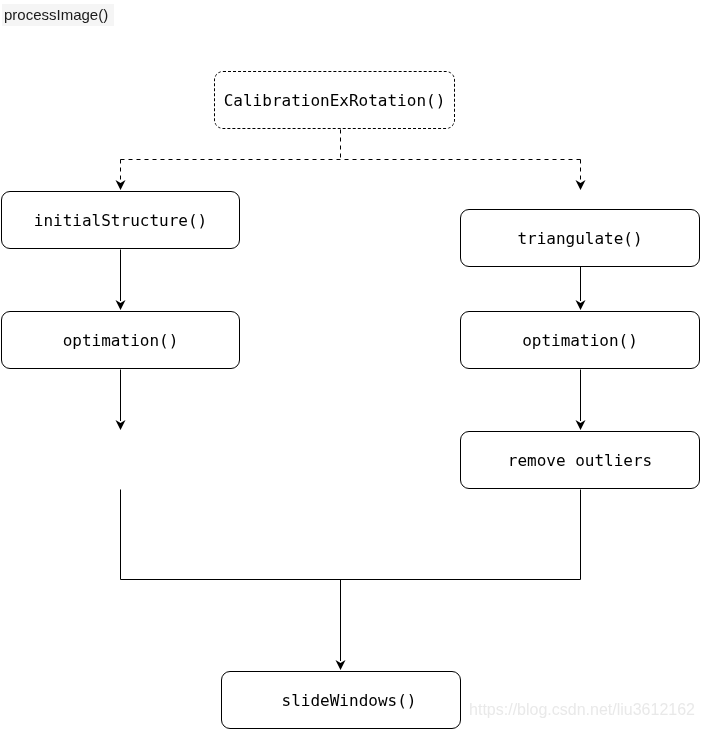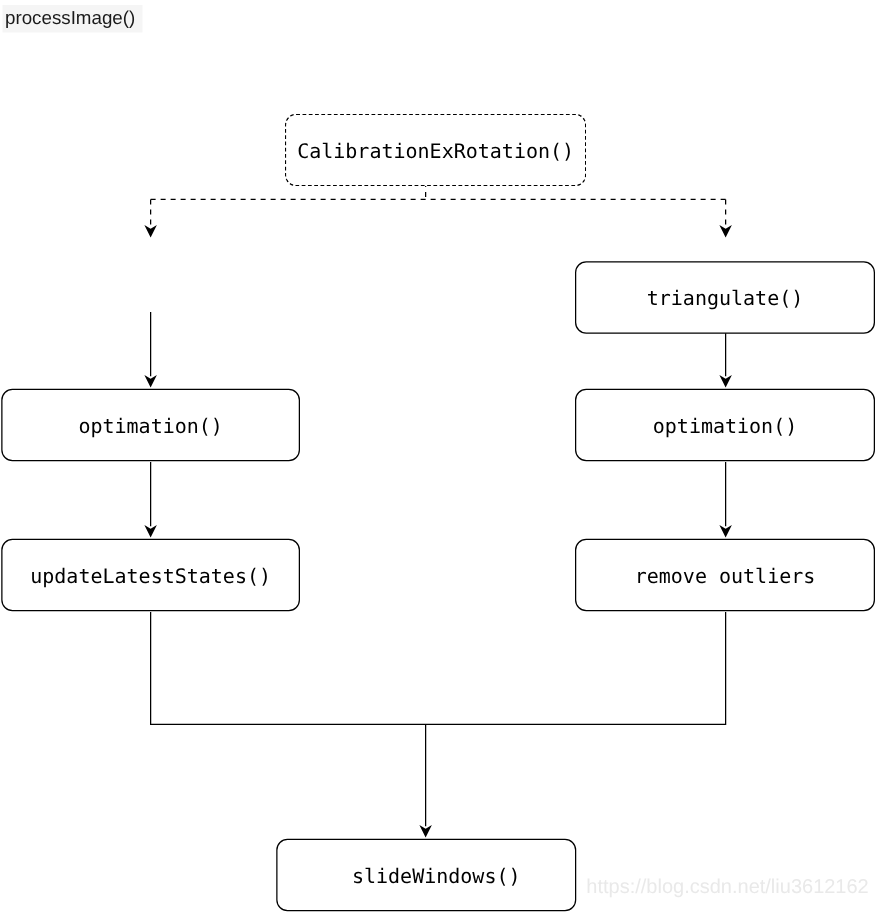--- a/index.html
+++ b/index.html
@@ -31,21 +31,21 @@
     display: flex;
     align-items: center;
     justify-content: center;
     font-size: 16px;
     color: #000000;
     white-space: nowrap;
   }
   .node.dashed {
     border-style: dashed;
   }
-  .node-calibration        { left: 228px; top: 71px;  width: 241px; height: 58px; margin-top: 20px; }
+  .node-calibration        { left: 214px; top: 71px;  width: 241px; height: 58px; }
   .node-initial-structure  { left: 1px;   top: 191px; width: 239px; height: 58px; }
   .node-triangulate        { left: 460px; top: 191px; width: 240px; height: 58px; margin-top: 18px; }
   .node-optimation-left    { left: 1px;   top: 311px; width: 239px; height: 58px; }
   .node-optimation-right   { left: 460px; top: 311px; width: 240px; height: 58px; }
   .node-update-states      { left: 1px;   top: 431px; width: 239px; height: 58px; }
   .node-remove-outliers    { left: 460px; top: 431px; width: 240px; height: 58px; }
   .node-slide-windows      { left: 221px; top: 671px; width: 240px; height: 58px; padding-left: 16px; }
   .page-label {
     position: absolute;
     left: 2px;
@@ -107,28 +107,28 @@
     <path class="line" d="M580.5 369.5 V421"></path>
     <path class="arrowhead" d="M580.5 430 L575.5 420 L580.5 423 L585.5 420 Z"></path>
 
     <path class="line" d="M120.5 489.5 V579.5 H580.5 V489.5"></path>
     <path class="line" d="M340.5 579.5 V661"></path>
     <path class="arrowhead" d="M340.5 670 L335.5 660 L340.5 663 L345.5 660 Z"></path>
   </svg>
 
   <div class="node dashed node-calibration">CalibrationExRotation()</div>
 
+  <div class="node node-initial-structure">initialStructure()</div>
 
   <div class="node node-triangulate">triangulate()</div>
 
   <div class="node node-optimation-left">optimation()</div>
 
   <div class="node node-optimation-right">optimation()</div>
 
-  <div class="node node-update-states">updateLatestStates()</div>
 
   <div class="node node-remove-outliers">remove outliers</div>
 
   <div class="node node-slide-windows">slideWindows()</div>
 
   <div class="watermark">https://blog.csdn.net/liu3612162</div>
 
 </div>
 
 </body></html>

